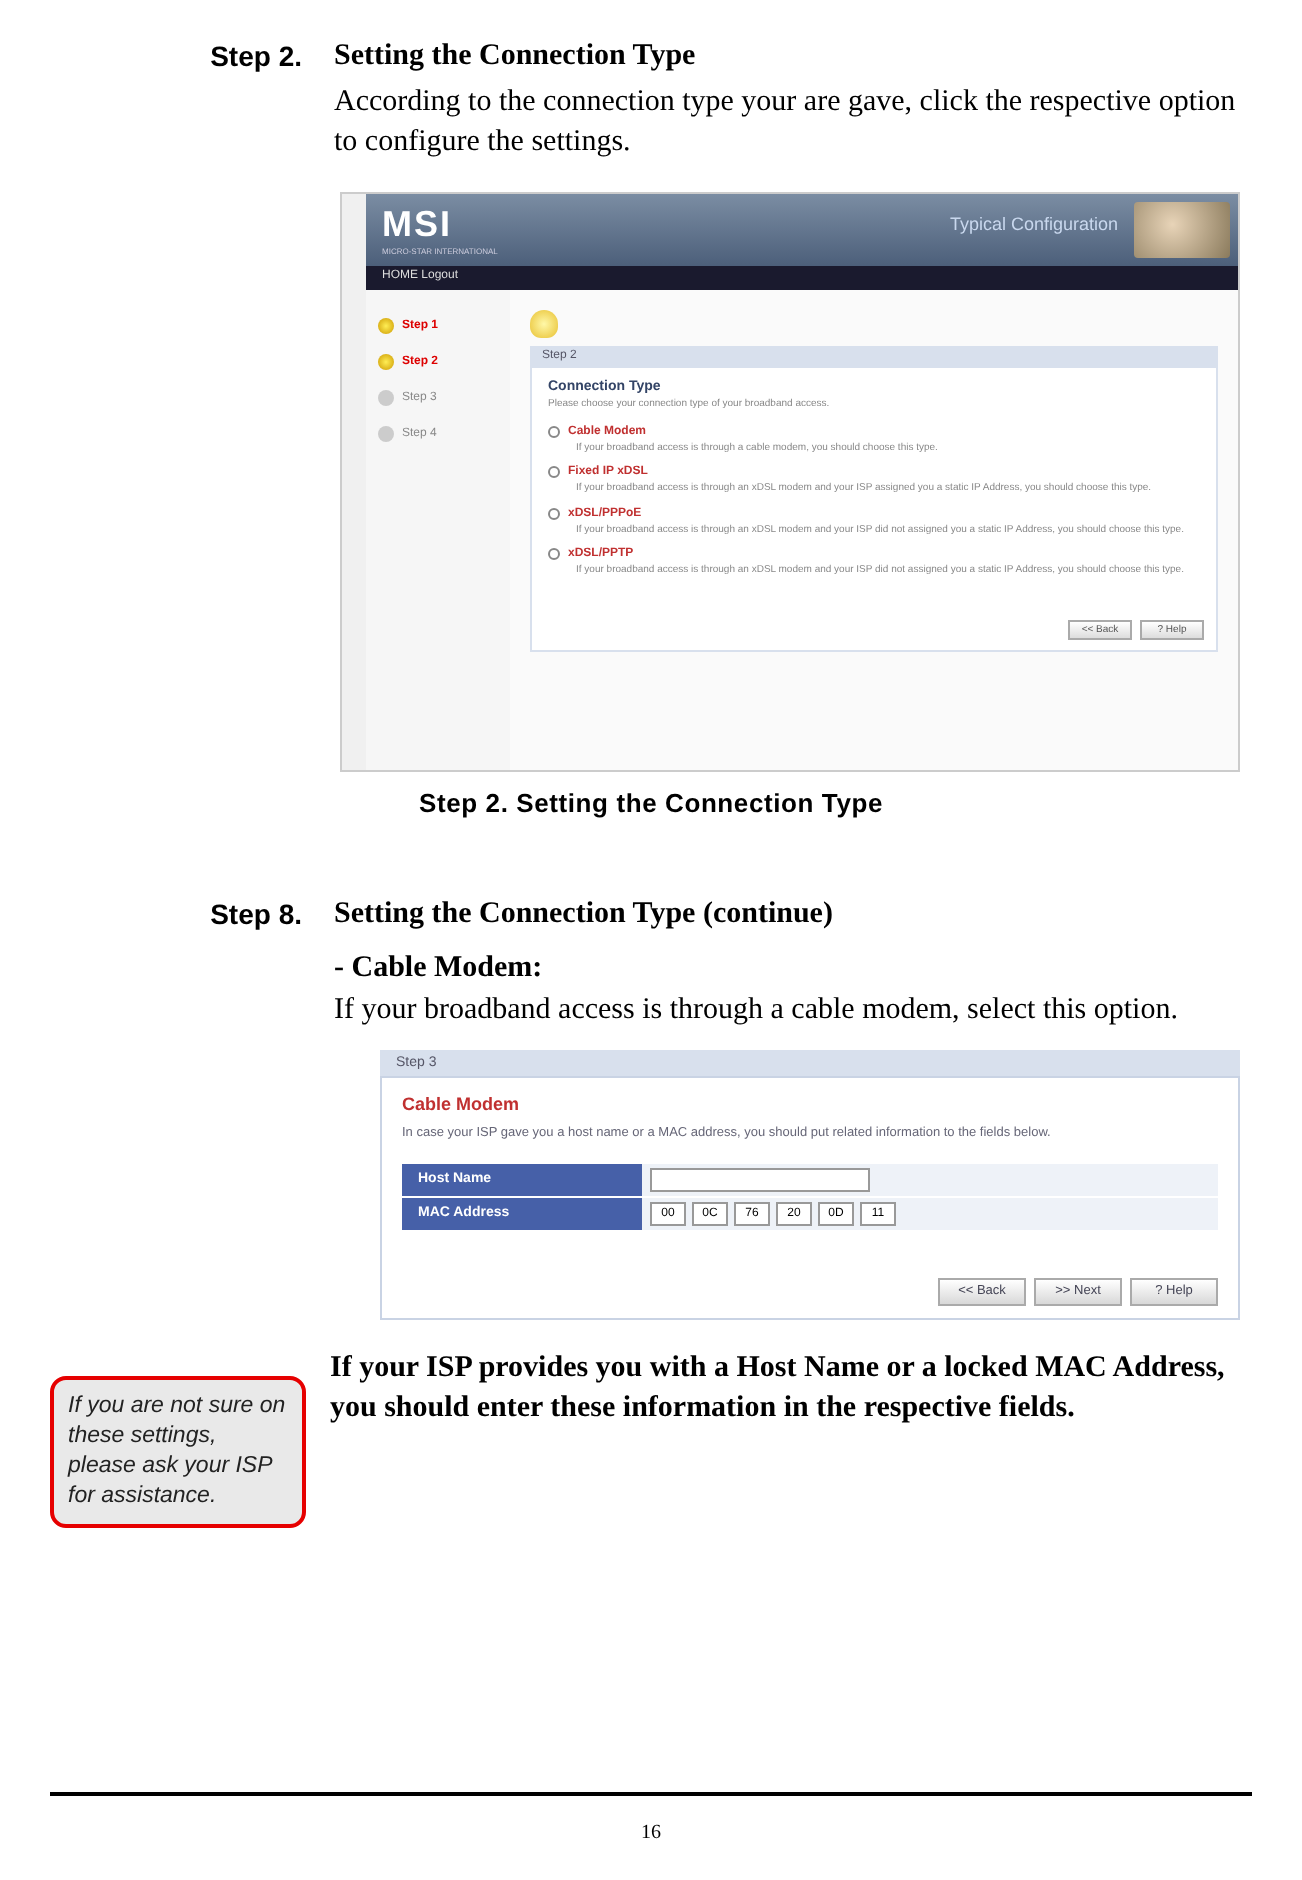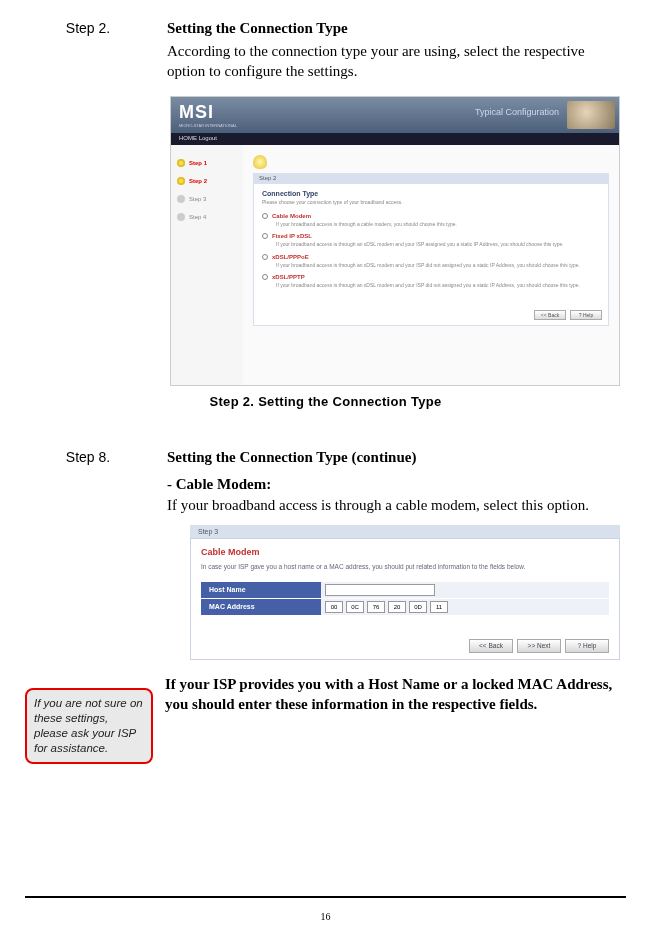--- a/index.html
+++ b/index.html
@@ -10,34 +10,35 @@
       font-size: 15px;
       color: #000;
       background: #fff;
       position: relative;
       padding: 20px 25px 0 25px;
     }
     .step-block { margin-bottom: 40px; }
     .step-row { display: flex; align-items: flex-start; gap: 12px; }
     .step-label {
       flex: 0 0 130px;
-      text-align: center;
-      font-weight: normal;
+      text-align: right;
+      font-weight: bold;
       font-family: Arial, sans-serif;
       font-size: 14px;
       padding-right: 4px;
     }
     .step-content { flex: 1; }
     .step-title { font-weight: bold; margin-bottom: 4px; }
     .step-body { line-height: 1.35; }
     .screenshot-1 {
       width: 450px;
       margin: 14px 0 0 145px;
       border: 1px solid #ccc;
       background: #f0f0f0;
+      padding-left: 12px;
     }
     .ss1-banner {
       height: 36px;
       background: linear-gradient(to bottom, #7b8da3, #4c5f7a);
       display: flex;
       align-items: center;
       padding: 0 8px;
       position: relative;
     }
     .ss1-logo {
@@ -266,21 +267,21 @@
     }
   </style>
 </head>
 <body>
 
 <div class="step-block">
   <div class="step-row">
     <div class="step-label">Step 2.</div>
     <div class="step-content">
       <div class="step-title">Setting the Connection Type</div>
-      <div class="step-body">According to the connection type your are using, select the respective option to configure the settings.</div>
+      <div class="step-body">According to the connection type your are gave, click the respective option to configure the settings.</div>
     </div>
   </div>
 
   <div class="screenshot-1">
     <div class="ss1-banner">
       <div>
         <div class="ss1-logo">MSI</div>
         <div style="color:#ccd;font-size:4px;font-family:Arial">MICRO-STAR INTERNATIONAL</div>
       </div>
       <div class="ss1-typical">Typical Configuration</div>

